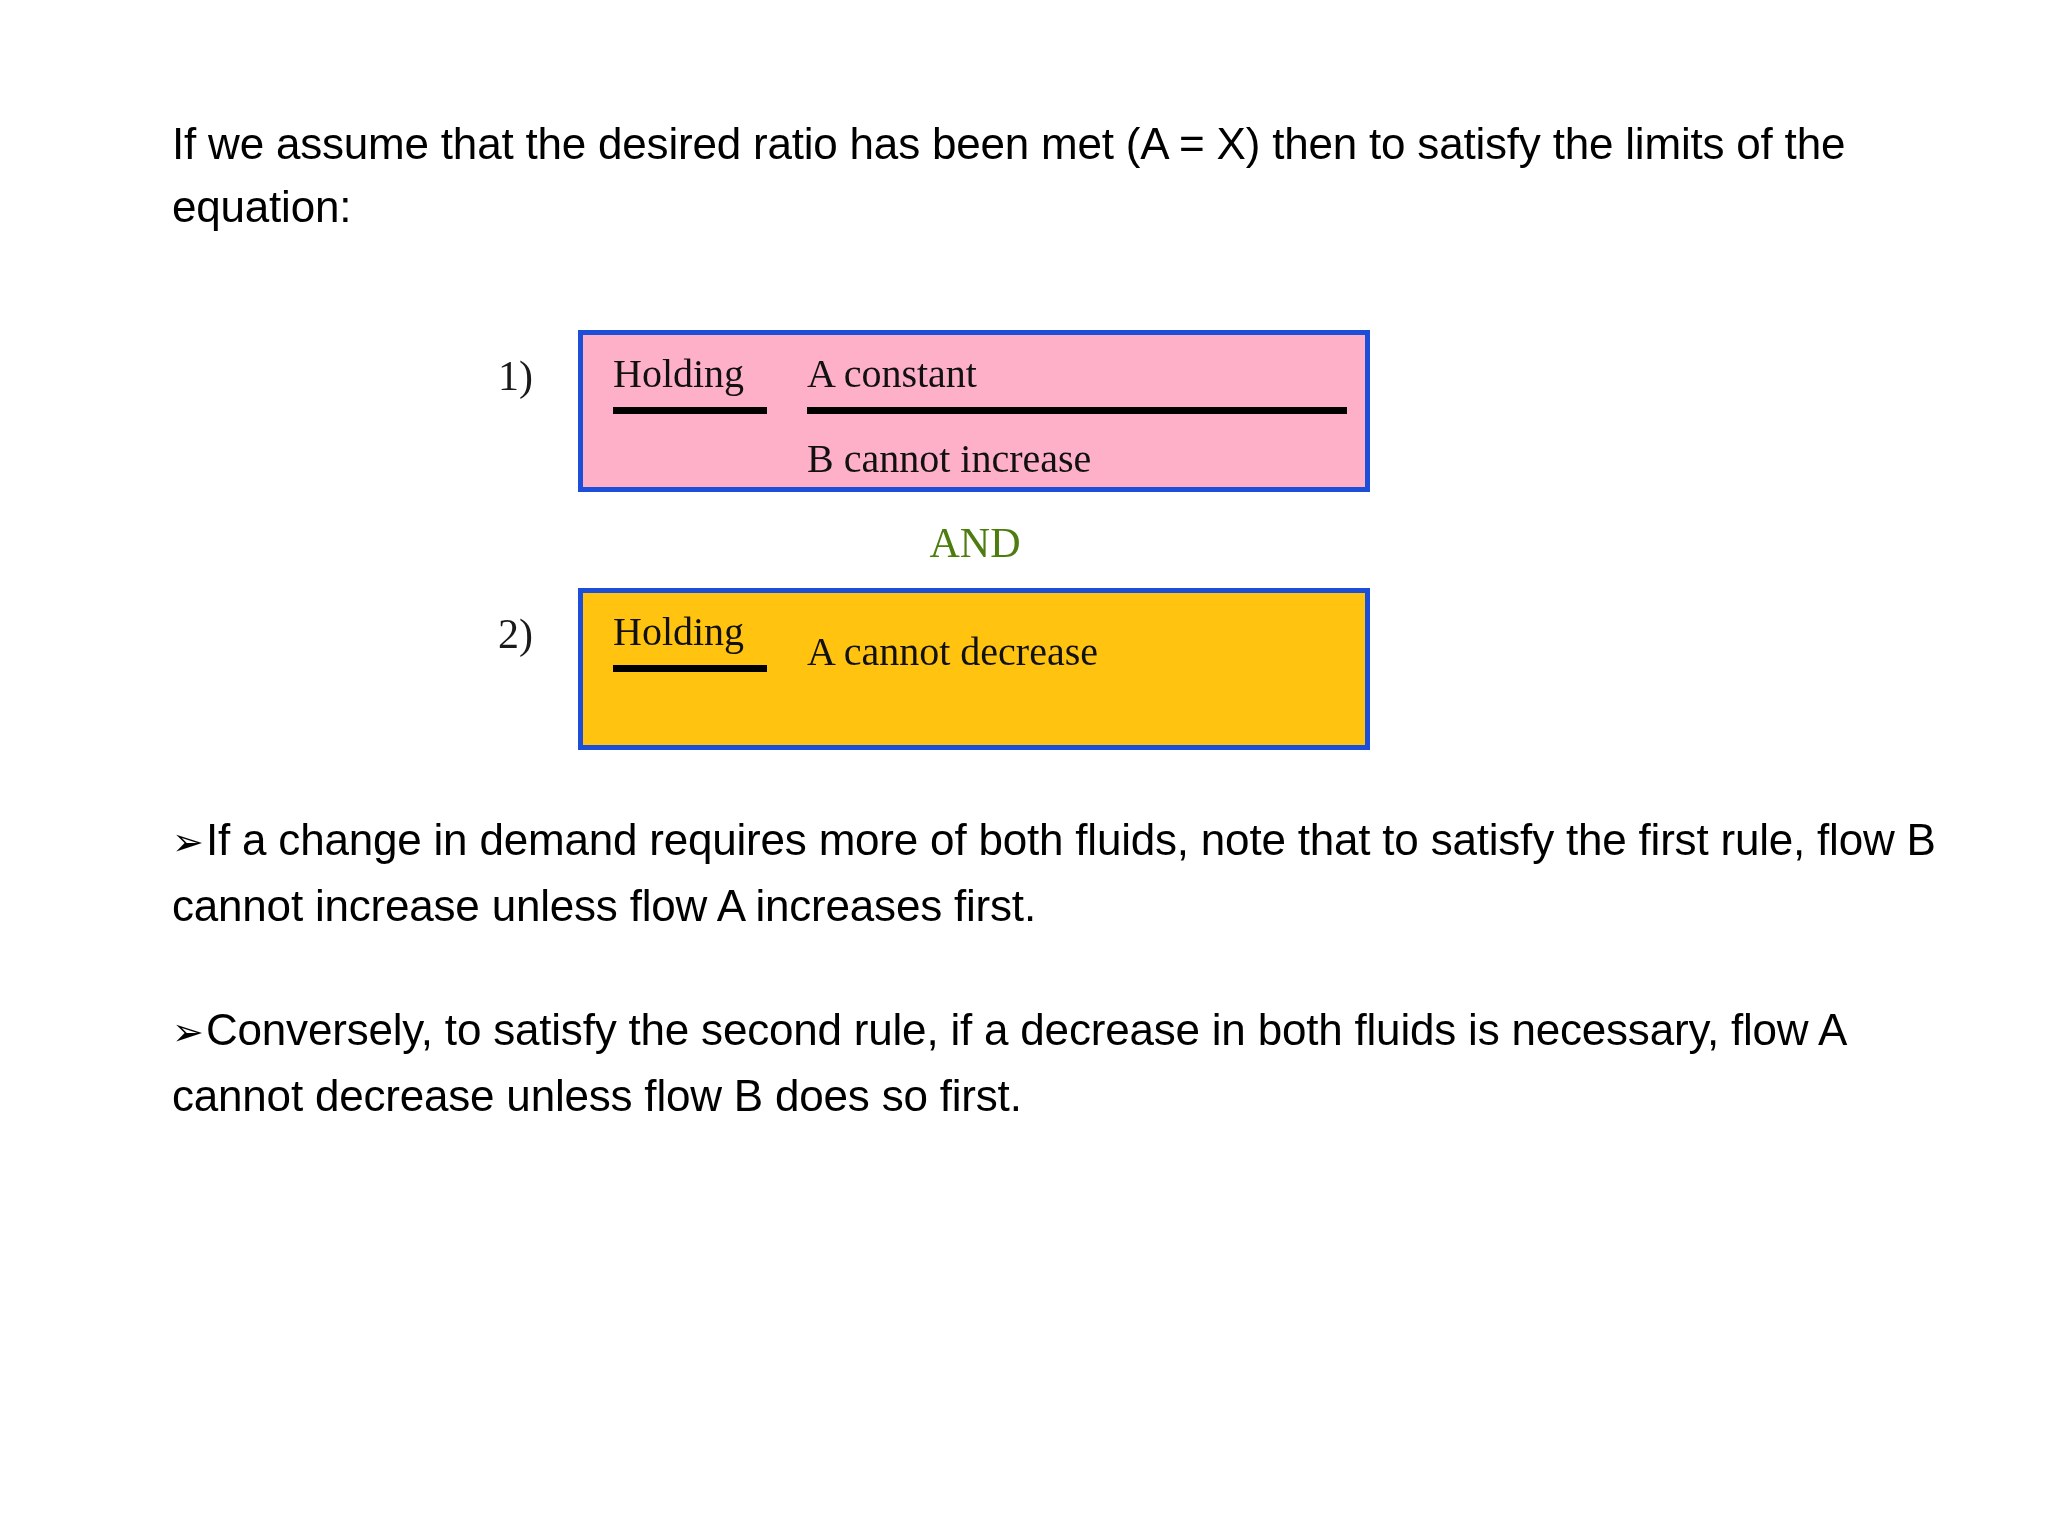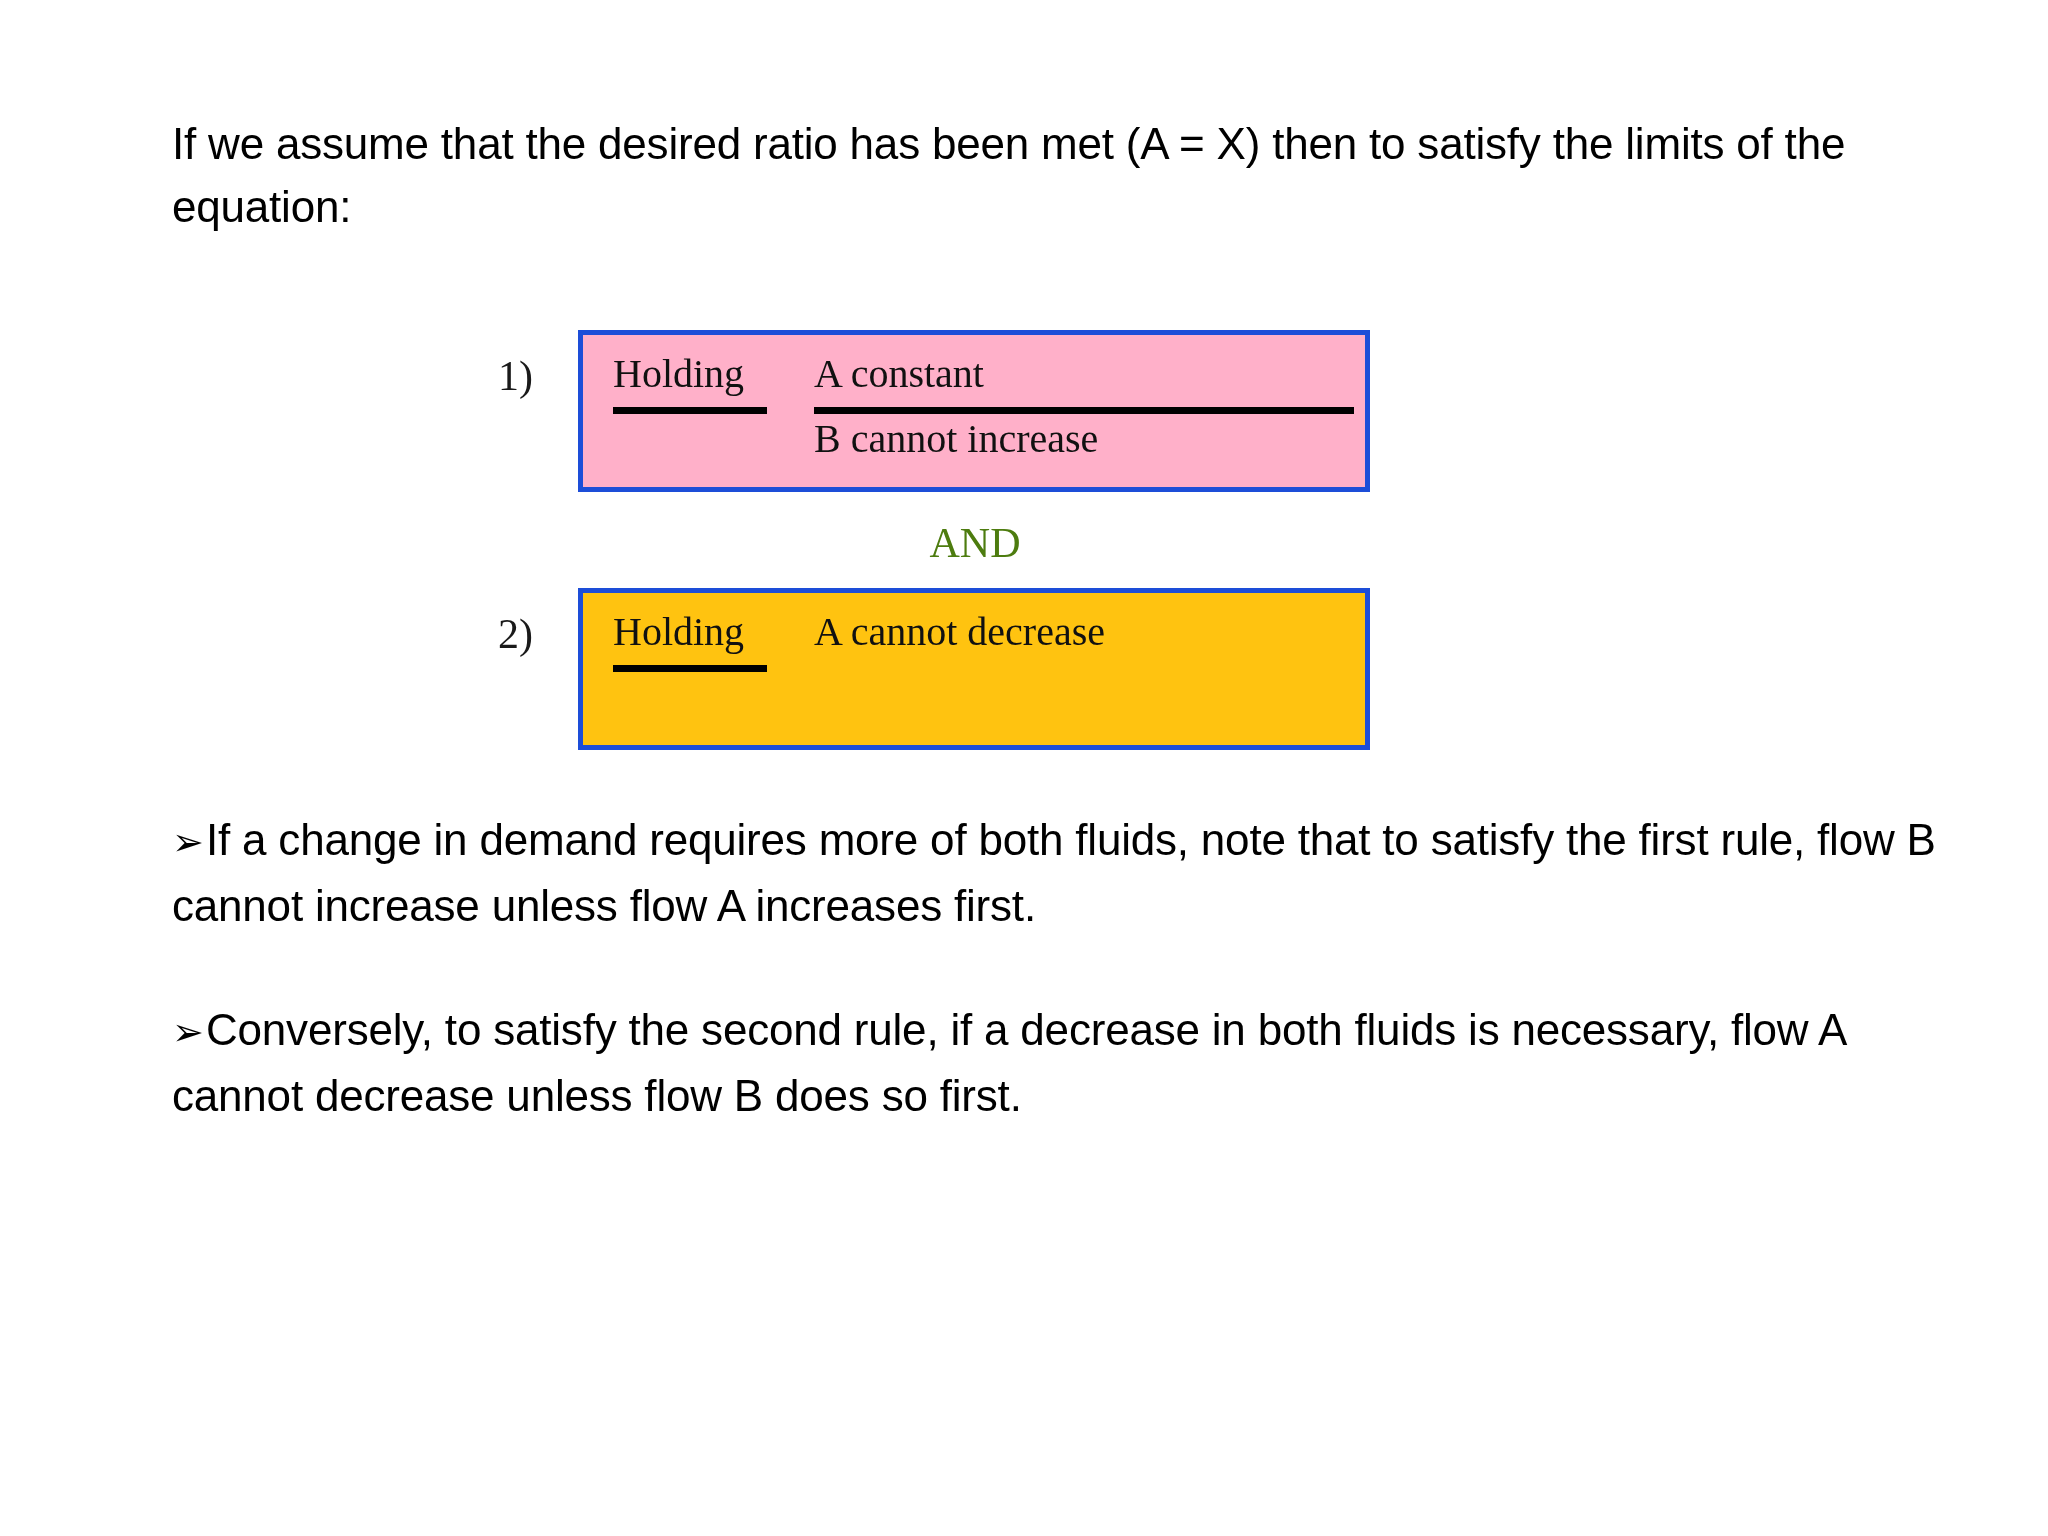--- a/index.html
+++ b/index.html
@@ -93,31 +93,30 @@
 
   .fraction {
     position: absolute;
     left: 224px;
     top: 14px;
     width: 540px;
     font-family: "Liberation Serif", serif;
     font-size: 40px;
     line-height: 50px;
     color: #111111;
-    margin-left: 7px;
   }
   .fraction .numerator {
     display: block;
     padding-bottom: 8px;
     border-bottom: 7px solid #000000;
     text-align: left;
   }
   .fraction .denominator {
     display: block;
-    padding-top: 0;
+    padding-top: 20px;
     text-align: left;
   }
 
   #conjunction-label {
     position: absolute;
     left: 880px;
     top: 518px;
     width: 190px;
     text-align: center;
     font-family: "Liberation Serif", serif;

